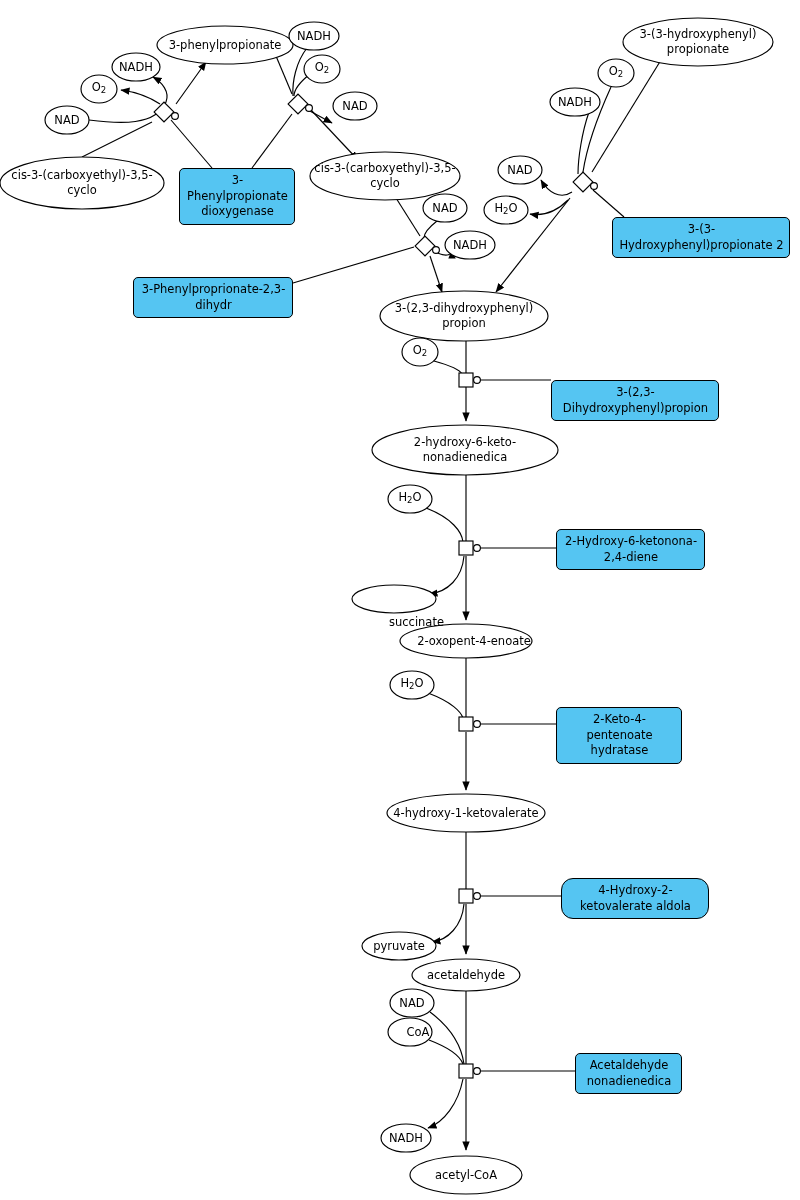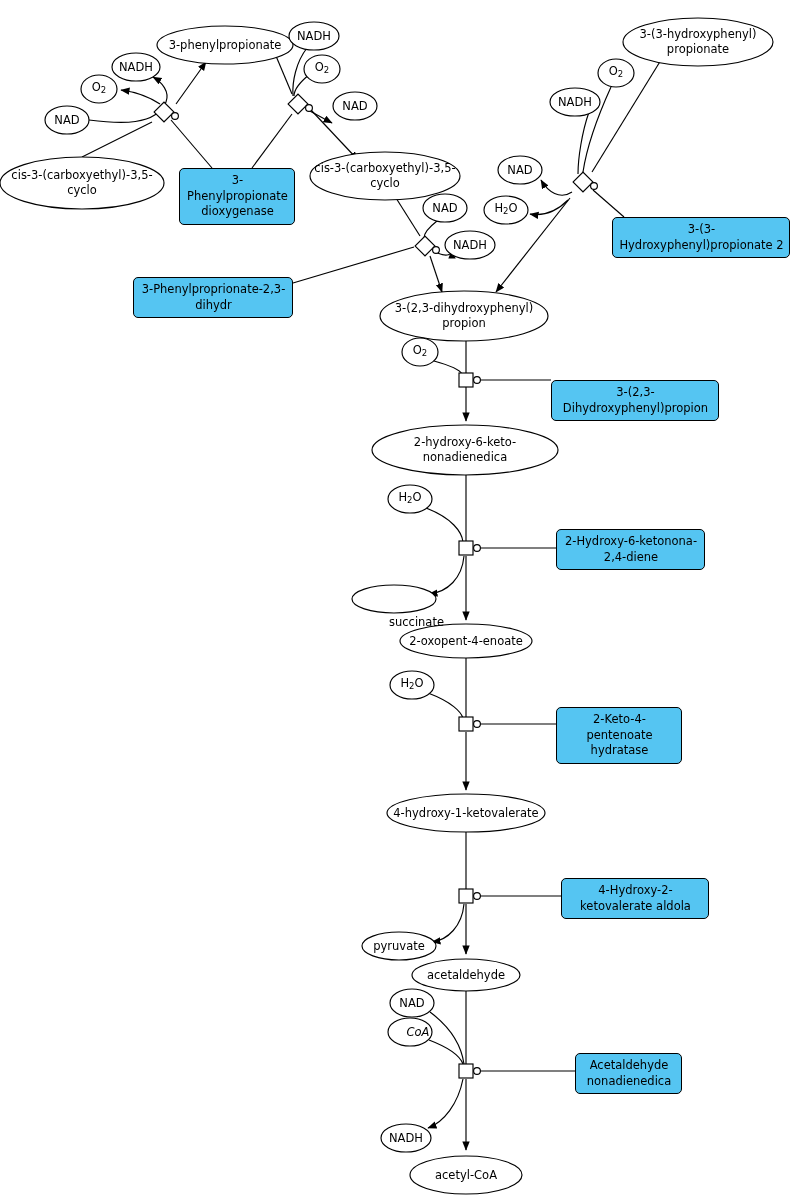--- a/index.html
+++ b/index.html
@@ -173,33 +173,33 @@
       <div class="ctext" style="left: 550px; width: 50px; top: 94.5px;">NADH</div>
       <div class="ctext" style="left: 498px; width: 44px; top: 162.5px;">NAD</div>
       <div class="ctext" style="left: 484px; width: 44px; top: 201px;">H<span class="sub">2</span>O</div>
       <div class="ctext" style="left: 423px; width: 44px; top: 200.5px;">NAD</div>
       <div class="ctext" style="left: 445px; width: 50px; top: 237.5px;">NADH</div>
       <div class="ctext" style="left: 380px; width: 168px; top: 301px;">3-(2,3-dihydroxyphenyl)<br>propion</div>
       <div class="ctext" style="left: 402px; width: 36px; top: 343px;">O<span class="sub">2</span></div>
       <div class="ctext" style="left: 372px; width: 186px; top: 435px;">2-hydroxy-6-keto-<br>nonadienedica</div>
       <div class="ctext" style="left: 388px; width: 44px; top: 490px;">H<span class="sub">2</span>O</div>
       <div class="ctext" style="left: 352px; width: 92px; top: 615px; text-align: right;">succinate</div>
-      <div class="ctext" style="left: 400px; width: 132px; top: 633.5px;">2-oxopent-4-enoate</div>
+      <div class="ctext" style="left: 400px; width: 132px; top: 633.5px; padding-left: 8px;">2-oxopent-4-enoate</div>
       <div class="ctext" style="left: 390px; width: 44px; top: 676px;">H<span class="sub">2</span>O</div>
       <div class="ctext" style="left: 387px; width: 158px; top: 805.5px;">4-hydroxy-1-ketovalerate</div>
       <div class="ctext" style="left: 362px; width: 74px; top: 938.5px;">pyruvate</div>
       <div class="ctext" style="left: 412px; width: 108px; top: 967.5px;">acetaldehyde</div>
       <div class="ctext" style="left: 390px; width: 44px; top: 995.5px;">NAD</div>
-      <div class="ctext" style="left: 388px; width: 60px; top: 1024.5px; font-style: italic;">CoA</div>
+      <div class="ctext" style="left: 388px; width: 60px; top: 1024.5px;">CoA</div>
       <div class="ctext" style="left: 381px; width: 50px; top: 1130.5px;">NADH</div>
       <div class="ctext" style="left: 410px; width: 112px; top: 1167.5px;">acetyl-CoA</div>
     </div>
   <div id="enzymes">
       <div class="enz" style="left: 179px; top: 168px; width: 116px; min-height: 40px;">3-Phenylpropionate dioxygenase</div>
       <div class="enz" style="left: 133px; top: 277px; width: 160px; min-height: 36px;">3-Phenylproprionate-2,3-dihydr</div>
       <div class="enz" style="left: 612px; top: 217px; width: 178px; min-height: 38px;">3-(3-Hydroxyphenyl)propionate 2</div>
       <div class="enz" style="left: 551px; top: 380px; width: 168px; min-height: 39px;">3-(2,3-Dihydroxyphenyl)propion</div>
       <div class="enz" style="left: 556px; top: 529px; width: 149px; min-height: 39px;">2-Hydroxy-6-ketonona-2,4-diene</div>
       <div class="enz" style="left: 556px; top: 707px; width: 126px; min-height: 38px;">2-Keto-4-pentenoate hydratase</div>
-      <div class="enz" style="left: 561px; top: 878px; width: 148px; min-height: 38px;">4-Hydroxy-2-ketovalerate aldola</div>
+      <div class="enz" style="left: 561px; top: 878px; width: 148px; min-height: 38px; border-radius: 12px;">4-Hydroxy-2-ketovalerate aldola</div>
       <div class="enz" style="left: 575px; top: 1053px; width: 107px; min-height: 38px;">Acetaldehyde nonadienedica</div>
     </div>
 </div>
 
 </body></html>

